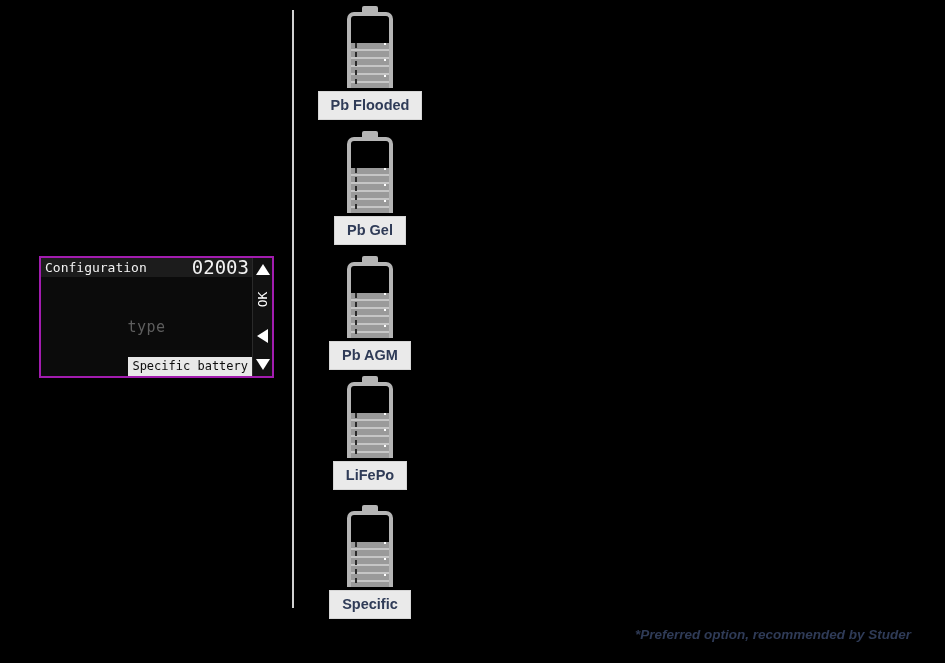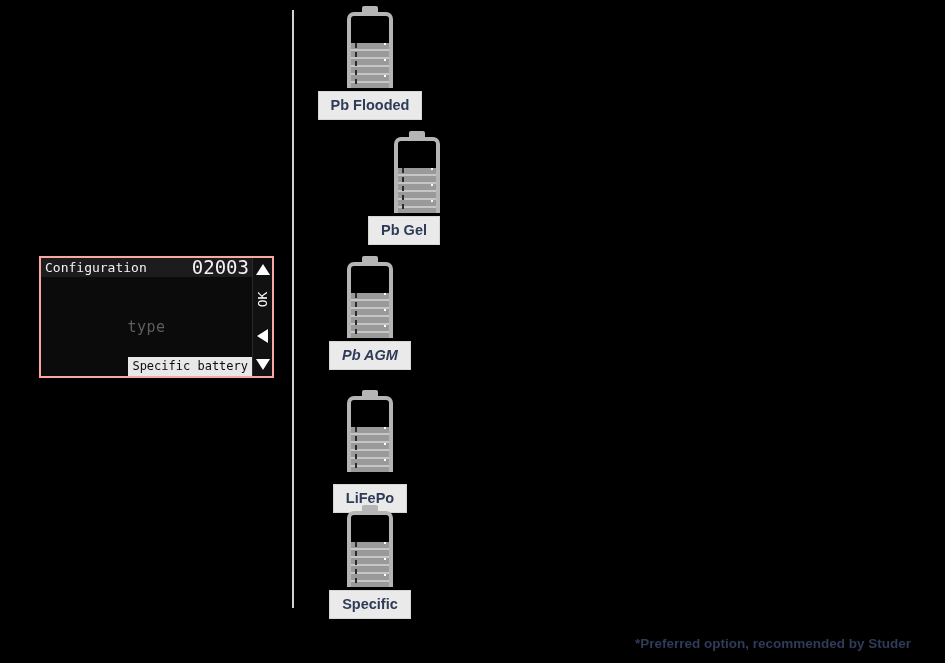--- a/index.html
+++ b/index.html
@@ -17,21 +17,21 @@
   }
 
   
   #lcd-panel {
     position: absolute;
     left: 39px;
     top: 256px;
     width: 235px;
     height: 122px;
     background: #0a0a0a;
-    border: 2px solid #fca5a5;
+    border: 2px solid #a21caf;
     display: flex;
     flex-direction: row;
   }
 
   #lcd-screen {
     position: relative;
     flex: 1 1 auto;
     background: #0b0b0b;
     display: flex;
     flex-direction: column;
@@ -224,23 +224,24 @@
     line-height: 16px;
     padding: 5px 12px 6px 12px;
     white-space: nowrap;
     text-align: center;
   }
 
   
   #footnote {
     position: absolute;
     right: 34px;
-    bottom: 12px;
+    bottom: 21px;
     color: #2f3b57;
     font-weight: bold;
+    font-style: italic;
     font-size: 13.5px;
     white-space: nowrap;
     margin-left: 36px;
   }
 </style>
 </head>
 <body>
 
 <div id="lcd-panel">
 
@@ -287,43 +288,43 @@
       <div class="battery">
         <div class="bat-nub"></div>
         <div class="bat-body">
           <div class="bat-fill" style="height: 62%;"></div>
           <div class="bat-dashes" style="height: 62%;"></div>
           <div class="bat-dots" style="height: 62%;"></div>
         </div>
       </div>
       <div class="opt-label">Pb Flooded</div>
     </div>
-    <div class="option" style="top: 131px; align-items: flex-end;">
+    <div class="option" style="top: 131px;">
       <div class="battery">
         <div class="bat-nub"></div>
         <div class="bat-body">
           <div class="bat-fill" style="height: 62%;"></div>
           <div class="bat-dashes" style="height: 62%;"></div>
           <div class="bat-dots" style="height: 62%;"></div>
         </div>
       </div>
       <div class="opt-label">Pb Gel</div>
     </div>
-    <div class="option" style="top: 256px; font-style: italic;">
+    <div class="option" style="top: 256px;">
       <div class="battery">
         <div class="bat-nub"></div>
         <div class="bat-body">
           <div class="bat-fill" style="height: 62%;"></div>
           <div class="bat-dashes" style="height: 62%;"></div>
           <div class="bat-dots" style="height: 62%;"></div>
         </div>
       </div>
       <div class="opt-label">Pb AGM</div>
     </div>
-    <div class="option" style="top: 390px; gap: 9px;">
+    <div class="option" style="top: 376px;">
       <div class="battery">
         <div class="bat-nub"></div>
         <div class="bat-body">
           <div class="bat-fill" style="height: 62%;"></div>
           <div class="bat-dashes" style="height: 62%;"></div>
           <div class="bat-dots" style="height: 62%;"></div>
         </div>
       </div>
       <div class="opt-label">LiFePo</div>
     </div>

